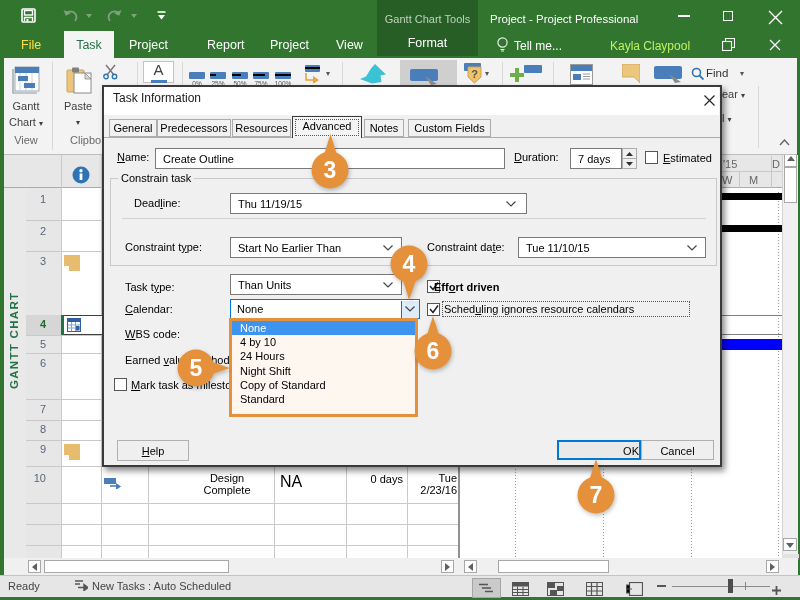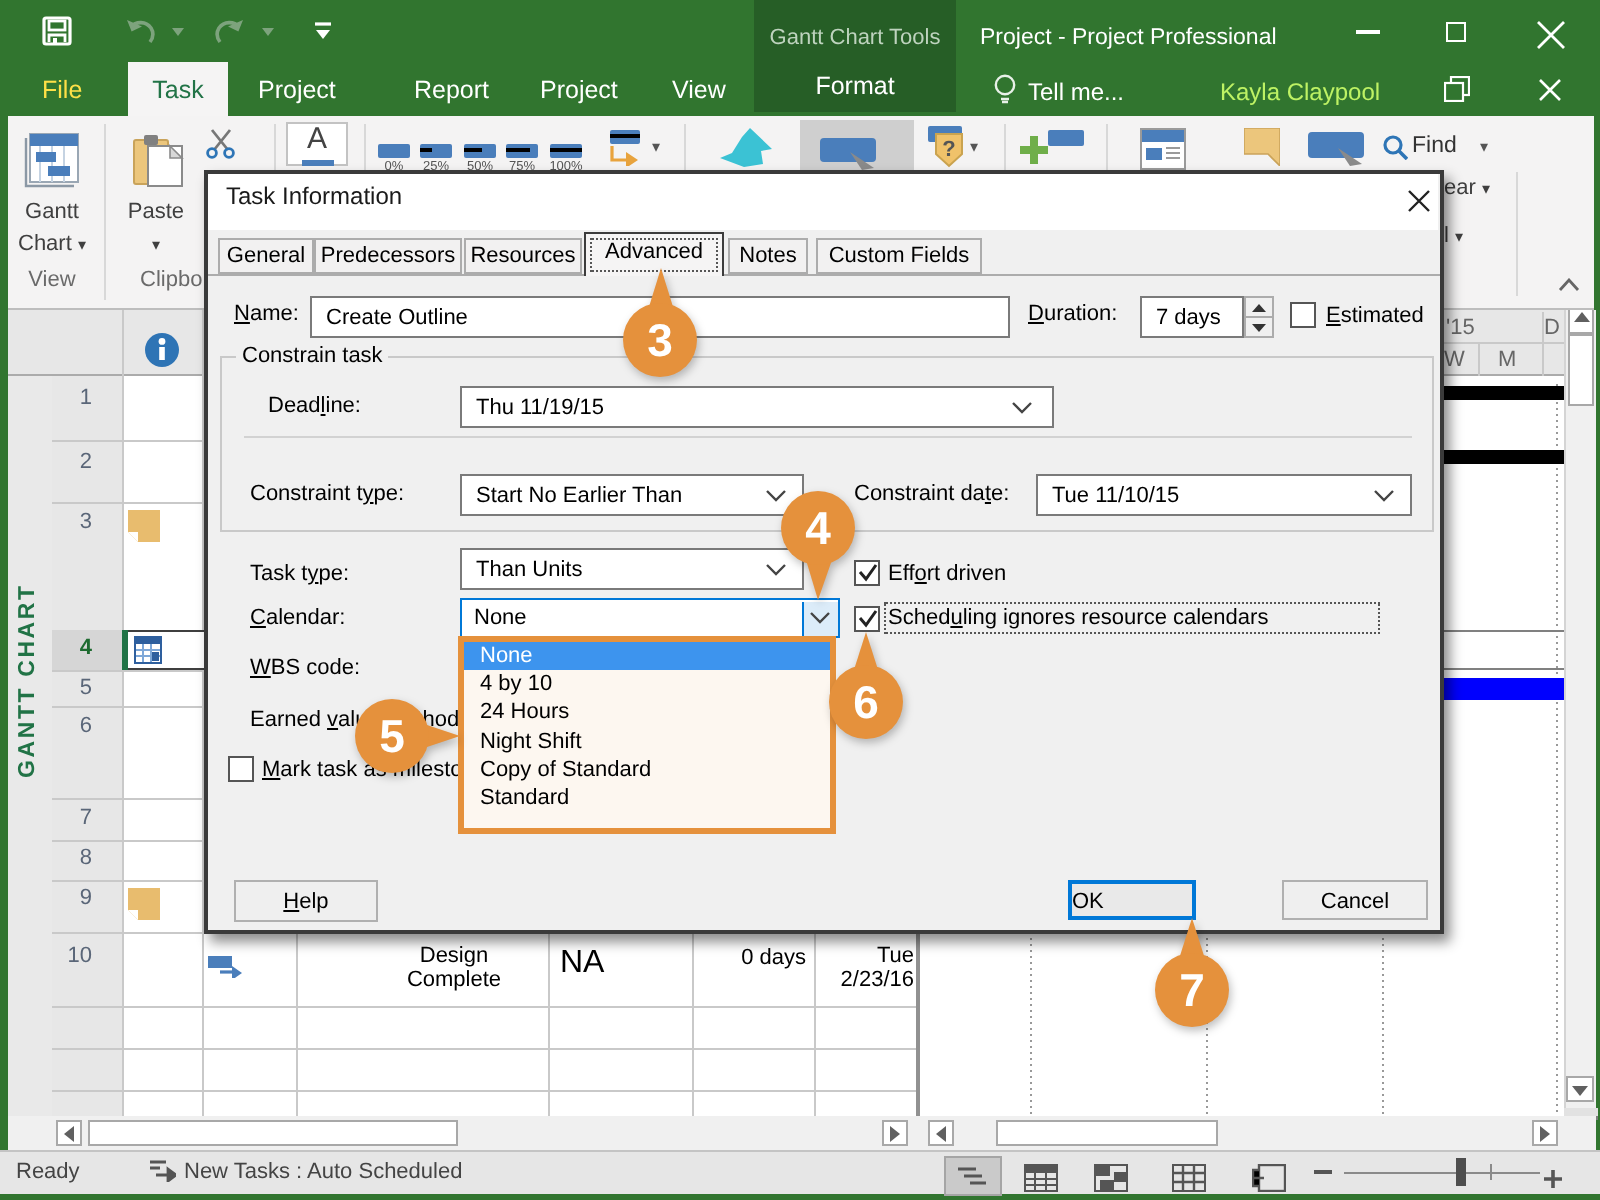--- a/index.html
+++ b/index.html
@@ -440,21 +440,21 @@
   <div class="a fld" style="left:128px;top:189px;width:172px;height:21px;">
       <div style="padding:4px 0 0 7px;">Than Units</div>
     </div>
   <svg class="a" style="left:281px;top:197px;" width="10" height="6" viewBox="0 0 10 6">
       <path d="M0.5 0.5 L5 5 L9.5 0.5" fill="none" stroke="#444" stroke-width="1.2"></path>
     </svg>
   <div class="a" style="left:325px;top:195px;width:13px;height:13px;background:#fff;border:1px solid #555;"></div>
   <svg class="a" style="left:327px;top:197px;" width="10" height="9" viewBox="0 0 10 9">
       <path d="M1 4 L4 7.5 L9 0.5" fill="none" stroke="#222" stroke-width="1.5"></path>
     </svg>
-  <div class="a lbl" style="left:342px;top:196px;">Eff<u>o</u>rt driven</div>
+  <div class="a lbl" style="left:332px;top:196px;font-weight:bold;">Eff<u>o</u>rt driven</div>
 
   <div class="a lbl" style="left:23px;top:218px;"><u>C</u>alendar:</div>
   <div class="a" style="left:128px;top:214px;width:190px;height:20px;background:#fff;border:1.5px solid #0078d7;"></div>
   <div class="a" style="left:299px;top:215.5px;width:17.5px;height:17px;background:#dcecf9;border-left:1px solid #0078d7;"></div>
   <svg class="a" style="left:303px;top:221px;" width="10" height="6" viewBox="0 0 10 6">
       <path d="M0.5 0.5 L5 5 L9.5 0.5" fill="none" stroke="#444" stroke-width="1.2"></path>
     </svg>
   <div class="a lbl" style="left:135px;top:218px;">None</div>
   <div class="a" style="left:325px;top:218px;width:13px;height:13px;background:#fff;border:1px solid #555;"></div>
   <svg class="a" style="left:327px;top:220px;" width="10" height="9" viewBox="0 0 10 9">
@@ -471,21 +471,21 @@
   <div class="a" style="left:127px;top:233px;width:189px;height:99px;background:#fdf7f0;border:3px solid #e5913c;z-index:5;">
     <div style="height:14.2px;background:#3d94ee;color:#fff;font-size:11px;padding:1px 0 0 8px;box-sizing:border-box;">None</div>
     <div style="height:14.2px;font-size:11px;padding:1px 0 0 8px;box-sizing:border-box;">4 by 10</div>
     <div style="height:14.2px;font-size:11px;padding:1px 0 0 8px;box-sizing:border-box;">24 Hours</div>
     <div style="height:14.2px;font-size:11px;padding:1px 0 0 8px;box-sizing:border-box;">Night Shift</div>
     <div style="height:14.2px;font-size:11px;padding:1px 0 0 8px;box-sizing:border-box;">Copy of Standard</div>
     <div style="height:14.2px;font-size:11px;padding:1px 0 0 8px;box-sizing:border-box;">Standard</div>
   </div>
 
   <div class="a" style="left:15px;top:355px;width:72px;height:21px;background:#efefef;border:1px solid #b0b0b0;text-align:center;font-size:11px;padding-top:4px;"><u>H</u>elp</div>
-  <div class="a" style="left:432px;top:355px;width:64px;height:20px;background:#e9e9e9;border:2px solid #0078d7;text-align:left;font-size:11px;padding-top:3px;">OK</div>
+  <div class="a" style="left:455px;top:355px;width:84px;height:20px;background:#e9e9e9;border:2px solid #0078d7;text-align:right;font-size:11px;padding-top:3px;">OK</div>
   <div class="a" style="left:539px;top:355px;width:73px;height:20px;background:#efefef;border:1px solid #b0b0b0;text-align:center;font-size:11px;padding-top:4px;">Cancel</div>
   <div class="a" style="left:0;top:0;width:620px;height:382px;border:2px solid #3a3a3a;z-index:30;"></div>
 </div>
 
 <svg class="a" style="left:305px;top:128px;z-index:50;filter:drop-shadow(1px 2px 2px rgba(0,0,0,.25));" width="52" height="64" viewBox="0 0 52 64">
   <path d="M25.5 6 L19 27 L32 27 Z" fill="#e5913c"></path>
   <circle cx="25" cy="42" r="18.5" fill="#e5913c"></circle>
   <text x="25" y="50" text-anchor="middle" font-size="23" font-weight="bold" fill="#fff" font-family="Liberation Sans">3</text>
 </svg>
 <svg class="a" style="left:384px;top:240px;z-index:50;filter:drop-shadow(1px 2px 2px rgba(0,0,0,.25));" width="52" height="64" viewBox="0 0 52 64">

